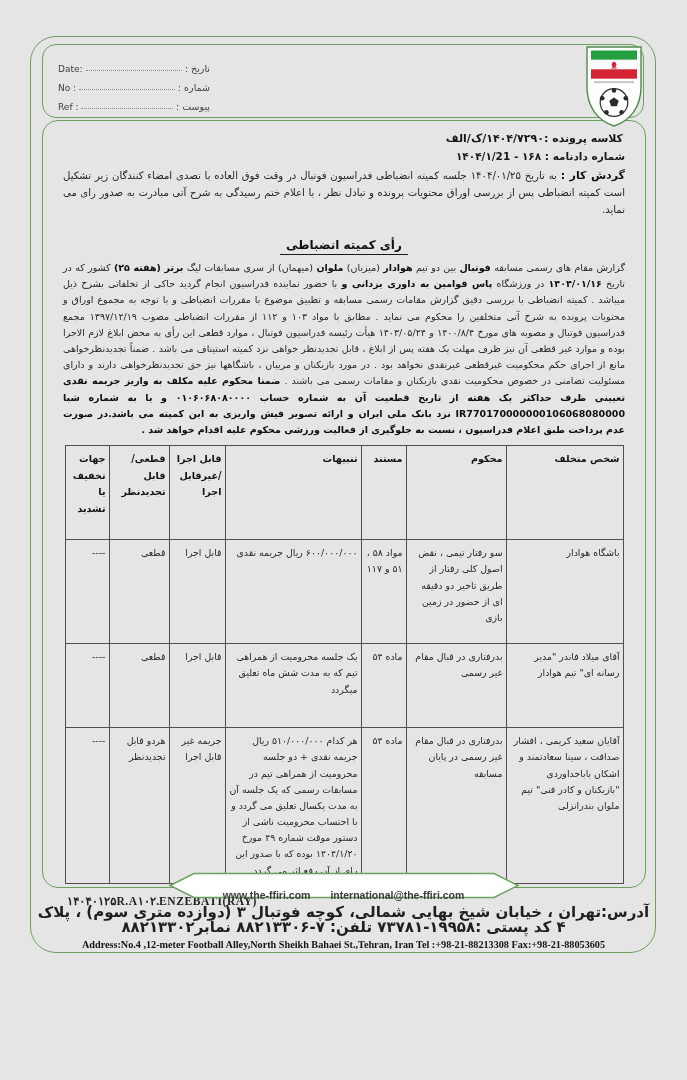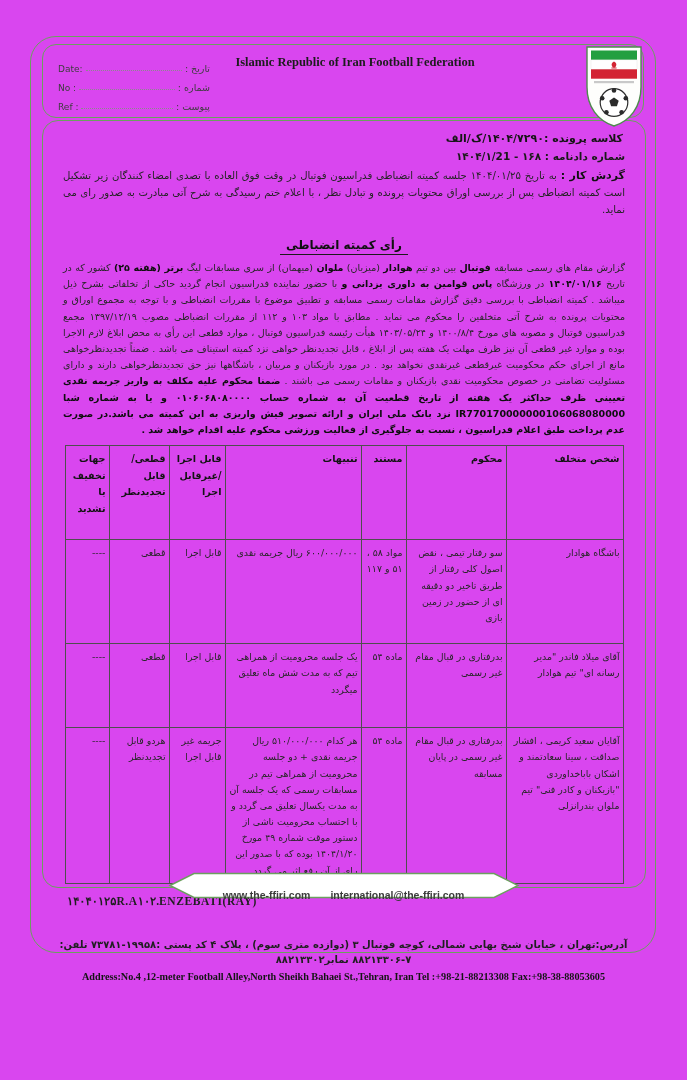--- a/index.html
+++ b/index.html
@@ -1,16 +1,16 @@
 <!DOCTYPE html>
 <html lang="fa"><head>
 <meta charset="utf-8">
 <style>
   html,body{margin:0;padding:0;background:#ffffff;}
-  .page{position:relative;width:687px;height:1080px;background:#d946ef;overflow:hidden;
+  .page{position:relative;width:687px;height:1080px;background:#e5e5e5;overflow:hidden;
         font-family:"DejaVu Sans",sans-serif;color:#2e2e2e;}
   .frame{position:absolute;border:1.5px solid #6ca05f;background:transparent;}
   .outer{left:30px;top:36px;width:624px;height:915px;border-radius:26px;}
   .hframe{left:42px;top:44px;width:600px;height:72px;border-radius:14px;}
   .bframe{left:42px;top:120px;width:604px;height:768px;border-radius:16px;
           box-sizing:border-box;padding:8px 20px 0;direction:rtl;}
   
   .refbox{position:absolute;left:58px;top:55px;width:152px;z-index:3;}
   .refrow{display:flex;align-items:flex-end;height:19px;font-size:9px;color:#3d3d3d;direction:ltr;}
   .refrow .en{white-space:nowrap;}
@@ -44,21 +44,21 @@
            color:#1f1f1f;letter-spacing:0.6px;}
   
   .capsule{position:absolute;left:50%;top:872px;transform:translateX(-50%);
            width:352px;height:45px;z-index:5;}
   .capsule svg{position:absolute;left:0;top:0;}
   .captext{position:absolute;left:0;top:0;width:100%;height:100%;display:flex;
            align-items:center;justify-content:center;gap:20px;
            font-family:"Liberation Sans",sans-serif;font-weight:bold;font-size:10.5px;color:#3c3c3c;}
   
   .footer{position:absolute;left:36px;top:905px;width:615px;text-align:center;z-index:3;}
-  .addr-fa{direction:rtl;font-size:10px;font-weight:bold;color:#1f1f1f;line-height:15px;margin-top:32px;}
+  .addr-fa{direction:rtl;font-size:15px;font-weight:bold;color:#1f1f1f;line-height:15px;}
   .addr-en{font-family:"Liberation Serif",serif;font-weight:bold;font-size:10.2px;
            color:#141414;margin-top:4px;}
 </style>
 </head>
 <body>
 
 <div class="page">
 
   <div class="frame outer"></div>
 
@@ -76,21 +76,20 @@
       <span class="fa">شماره :</span>
     </div>
     <div class="refrow">
       <span class="en">Ref :</span>
       <span class="dots"></span>
       <span class="fa">پیوست :</span>
     </div>
   </div>
 
   <div class="titles">
-    <div class="ten">Islamic Republic of Iran Football Federation</div>
   </div>
 
   <div class="emblem">
     <svg width="60" height="84" viewBox="0 0 60 84">
       <path d="M3 2 H57 V42 C57 62 46 76 30 81 C14 76 3 62 3 42 Z" fill="#fefefc" stroke="#4e8a4e" stroke-width="1.4"></path>
       <g>
         <rect x="7" y="5.5" width="46" height="9.4" fill="#239f40"></rect>
         <rect x="7" y="14.9" width="46" height="9.4" fill="#ffffff" stroke="#d8d8d8" stroke-width="0.3"></rect>
         <rect x="7" y="24.3" width="46" height="9.4" fill="#d32433"></rect>
         <path d="M30 16.6 c-2.4 1 -3 3.2 -1.8 4.9 c0.8 1.1 2.4 1.6 1.8 1.6 c-0.6 0 1 -0.5 1.8 -1.6 c1.2 -1.7 0.6 -3.9 -1.8 -4.9 z M27.4 22.6 h5.2 v0.9 h-5.2 z" fill="#d32433"></path>
@@ -180,16 +179,16 @@
       <polygon points="2,13.5 26,1.5 326,1.5 350,13.5 326,25.5 26,25.5" fill="#ffffff" stroke="#6ca05f" stroke-width="1.4"></polygon>
     </svg>
     <div class="captext">
       <span>www.the-ffiri.com</span>
       <span>international@the-ffiri.com</span>
     </div>
   </div>
 
   <div class="footer">
     <div class="addr-fa">آدرس:تهران ، خیابان شیخ بهایی شمالی، کوچه فوتبال ۳ (دوازده متری سوم) ، پلاک ۴ کد پستی :۱۹۹۵۸-۷۳۷۸۱ تلفن: ۷-۸۸۲۱۳۳۰۶ نمابر۸۸۲۱۳۳۰۲</div>
-    <div class="addr-en">Address:No.4 ,12-meter Football Alley,North Sheikh Bahaei St.,Tehran, Iran Tel :+98-21-88213308 Fax:+98-38-88053605</div>
+    <div class="addr-en">Address:No.4 ,12-meter Football Alley,North Sheikh Bahaei St.,Tehran, Iran Tel :+98-21-88213308 Fax:+98-21-88053605</div>
   </div>
 
 </div>
 
 </body></html>

